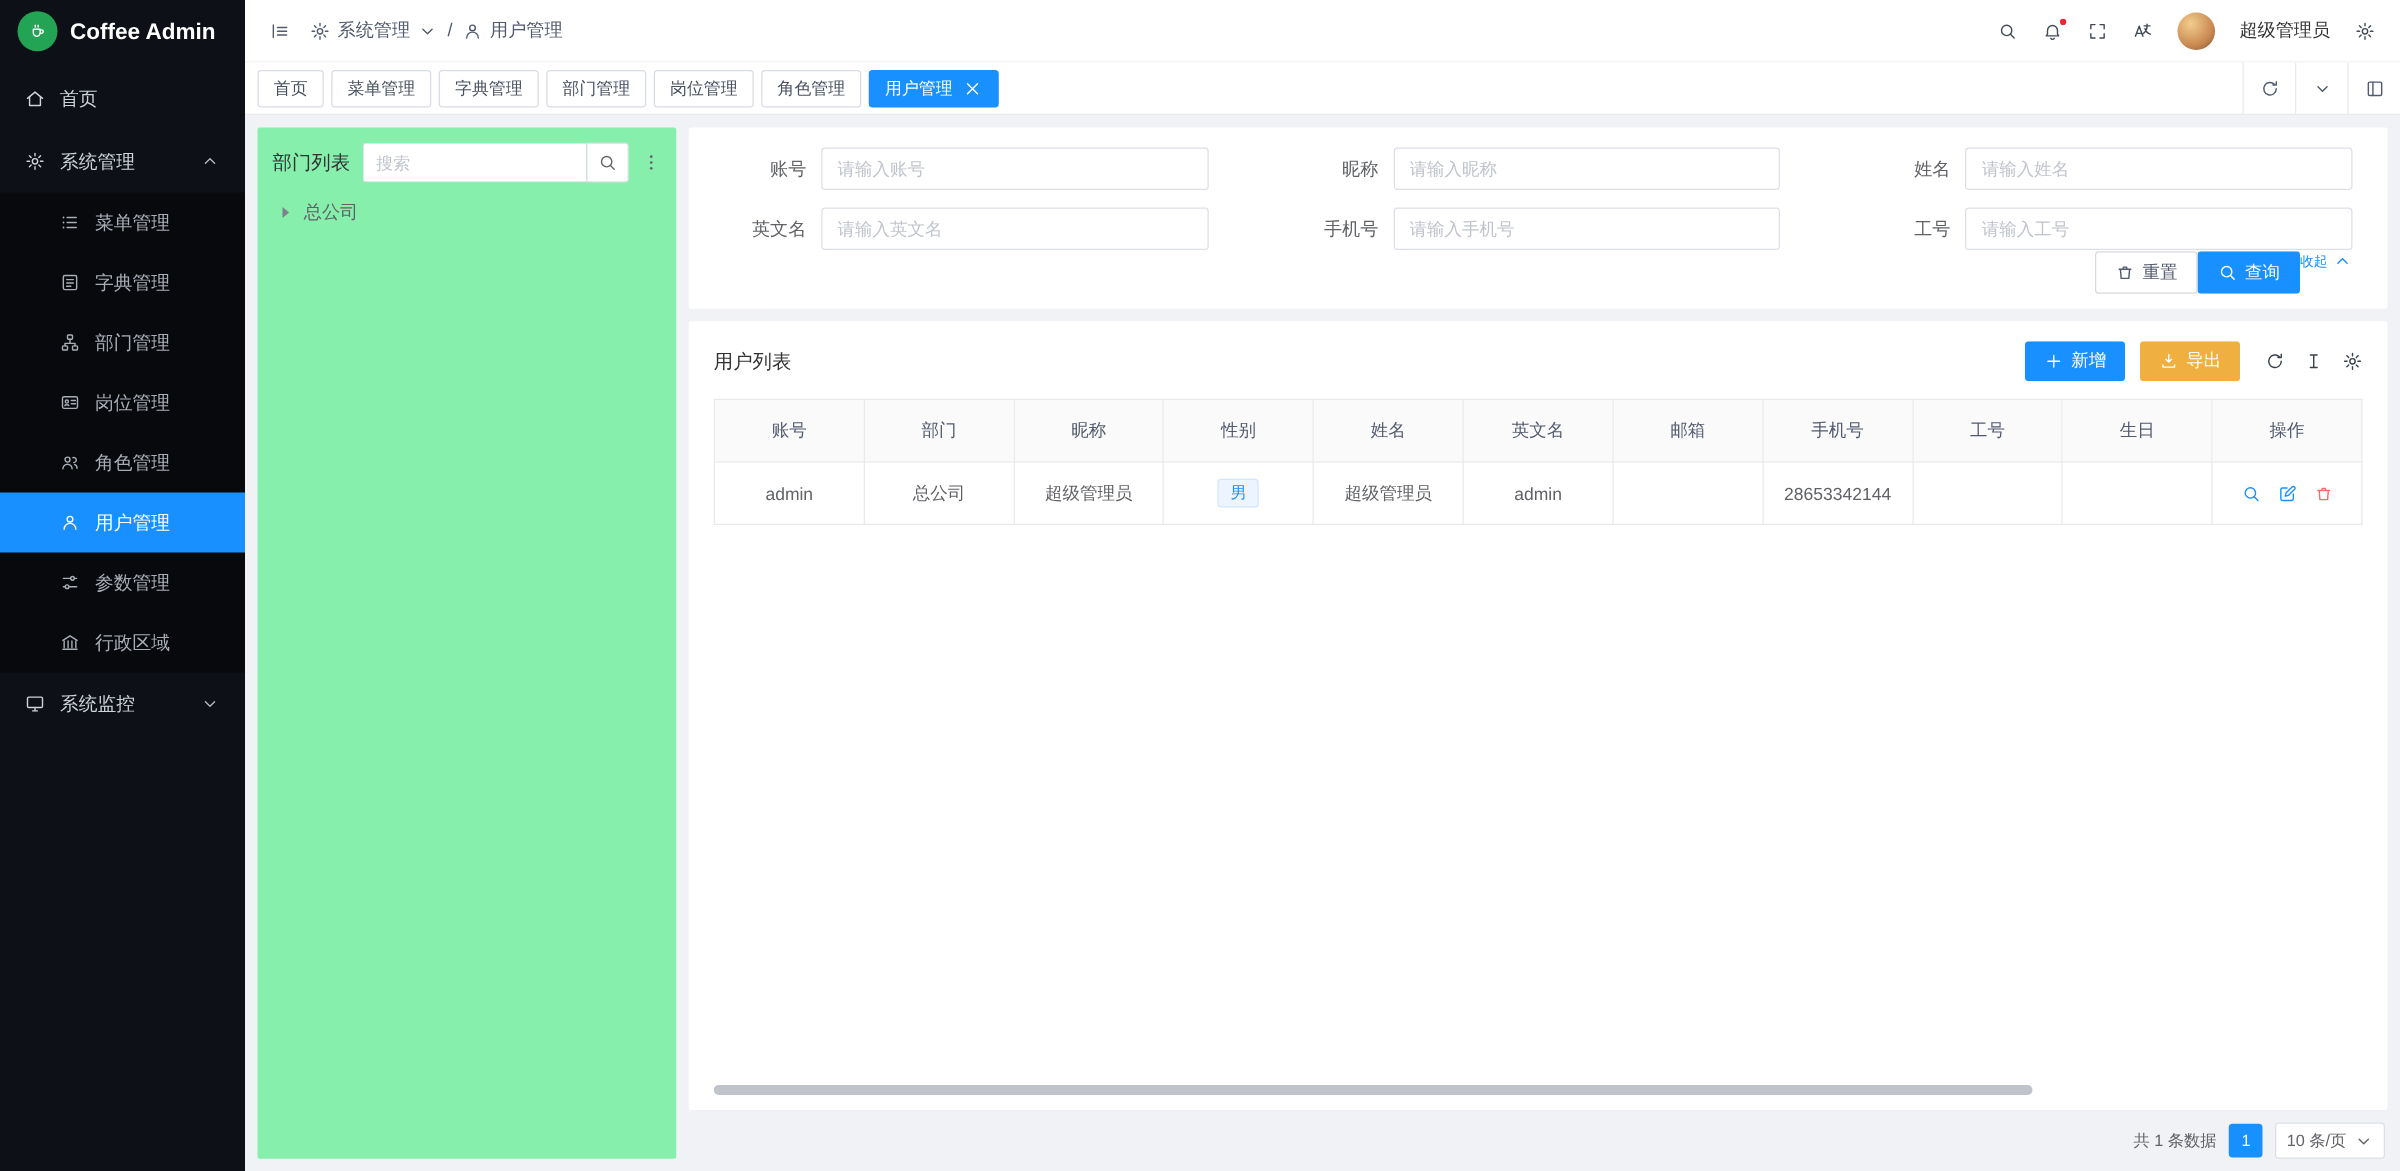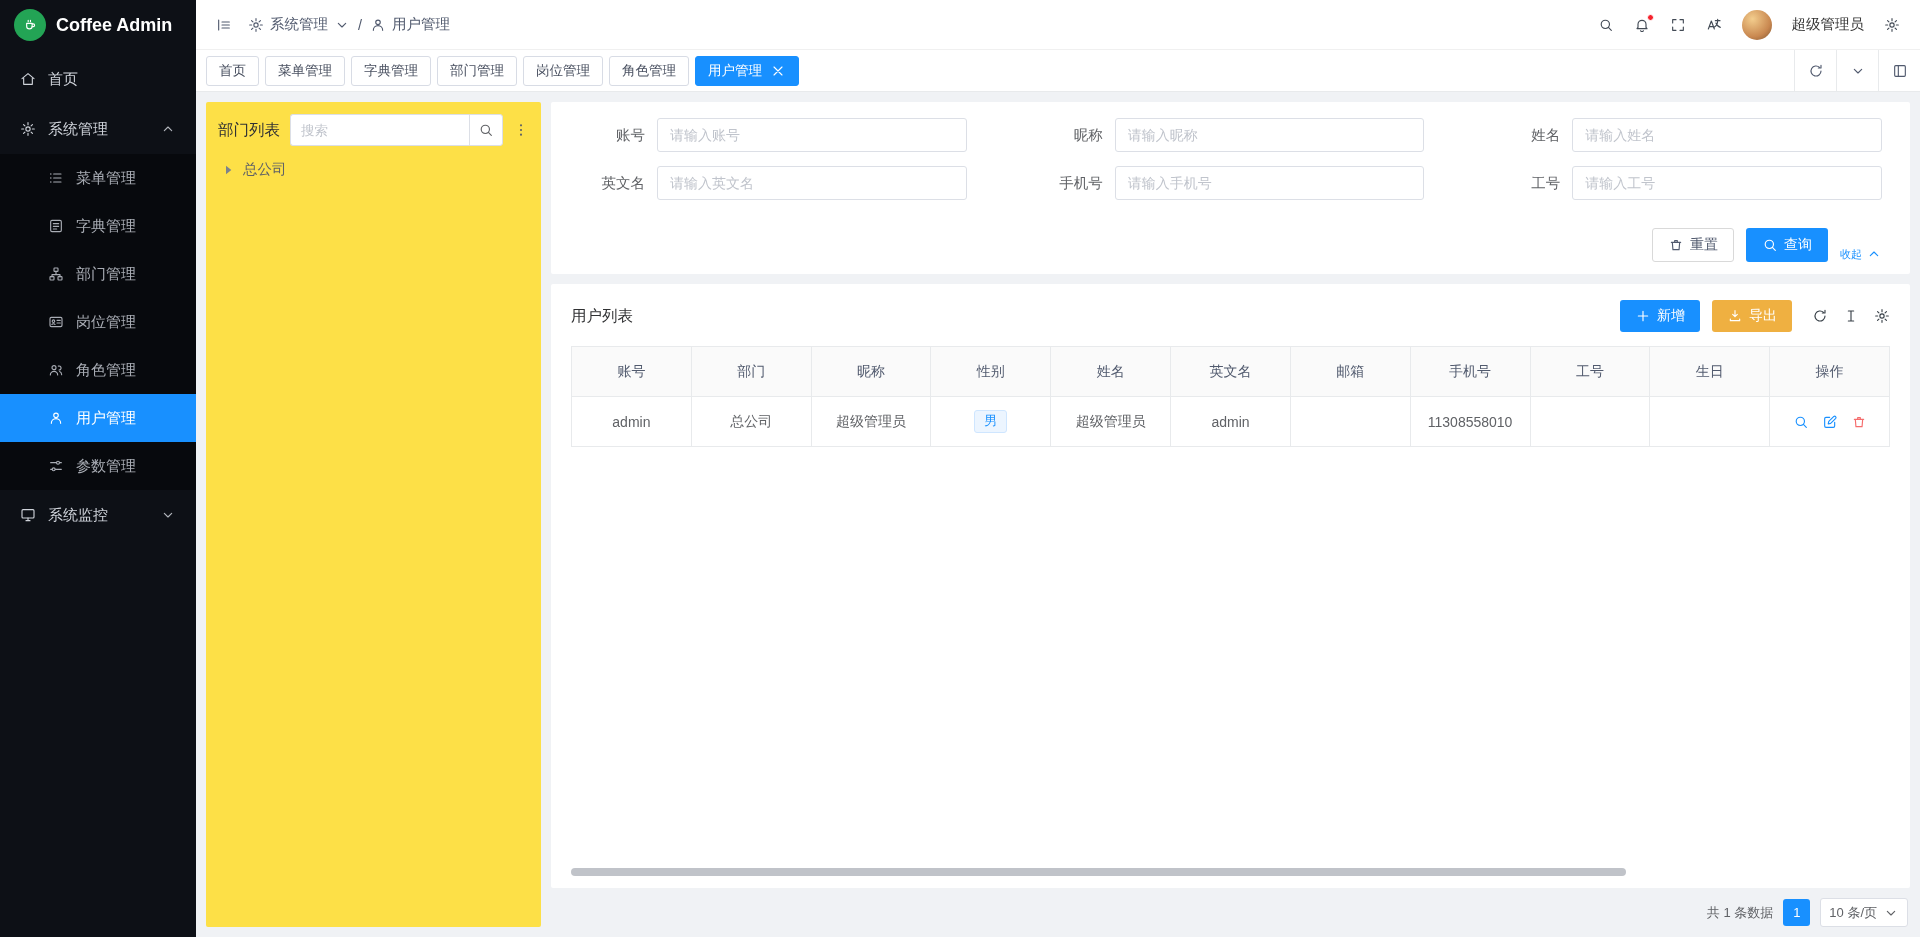--- a/index.html
+++ b/index.html
@@ -37,41 +37,41 @@
 
   .tabbar{height:42px;background:#fff;display:flex;align-items:center;padding-left:10px;border-bottom:1px solid #e8eaec;flex-shrink:0}
   .tab{display:flex;align-items:center;gap:8px;padding:5px 12px;border:1px solid #d8dce5;border-radius:3px;margin-right:6px;font-size:13.5px;color:#495060;background:#fff;cursor:pointer;white-space:nowrap}
   .tab.active{background:#1890ff;border-color:#1890ff;color:#fff}
   .tab-tools{margin-left:auto;display:flex;align-items:stretch;align-self:stretch}
   .tab-tool{width:42px;display:flex;align-items:center;justify-content:center;border-left:1px solid #e8eaec;color:#515a6e;cursor:pointer}
 
   
   .content{flex:1;display:flex;gap:10px;padding:10px;min-height:0}
 
-  .dept-panel{width:335px;background:#fde047;border-radius:2px;padding:12px;display:flex;flex-direction:column;gap:14px;flex-shrink:0}
+  .dept-panel{width:335px;background:#86efac;border-radius:2px;padding:12px;display:flex;flex-direction:column;gap:14px;flex-shrink:0}
   .dept-head{display:flex;align-items:center;gap:10px}
   .dept-title{font-size:15.5px;color:#303133;white-space:nowrap}
   .dept-search{flex:1;display:flex;min-width:0}
   .dept-search input{flex:1;min-width:0;height:32px;border:1px solid #dcdfe6;border-right:none;border-radius:3px 0 0 3px;padding:0 10px;font-size:13.5px;outline:none;color:#333}
   .dept-search input::placeholder{color:#c0c4cc}
   .dept-search-btn{width:34px;height:32px;border:1px solid #dcdfe6;border-radius:0 3px 3px 0;background:#fff;display:flex;align-items:center;justify-content:center;color:#606266;cursor:pointer;flex-shrink:0}
   .dots-btn{color:#606266;cursor:pointer}
   .tree-node{display:flex;align-items:center;gap:7px;color:#606266;font-size:14.5px;padding-left:2px;cursor:pointer}
   .caret{color:#7c828c}
 
   .right-col{flex:1;display:flex;flex-direction:column;gap:10px;min-width:0}
   .card{background:#fff;border-radius:2px}
 
   .filter-card{padding:16px 28px 12px;flex-shrink:0}
   .filter-grid{display:grid;grid-template-columns:repeat(3,1fr);column-gap:70px;row-gap:14px}
   .f-item{display:flex;align-items:center}
   .f-label{width:78px;flex-shrink:0;text-align:right;padding-right:12px;color:#606266;font-size:14.5px;white-space:nowrap}
   .f-input{flex:1;min-width:0;height:34px;border:1px solid #dcdfe6;border-radius:3px;padding:0 12px;font-size:14px;color:#333;outline:none;background:#fff}
   .f-input::placeholder{color:#c0c4cc}
-  .filter-actions{display:flex;justify-content:flex-end;align-items:flex-end;gap:12px;margin-top:28px}
+  .filter-actions{display:flex;justify-content:flex-end;align-items:flex-start;margin-top:1px}
   .btn{display:inline-flex;align-items:center;gap:6px;height:34px;padding:0 15px;border-radius:3px;font-size:14px;cursor:pointer;border:1px solid transparent;white-space:nowrap}
   .btn-default{background:#fff;border-color:#d9d9d9;color:#515a6e}
   .btn-primary{background:#1890ff;color:#fff}
   .btn-warn{background:#efb041;color:#fff}
   .btn-sm{height:32px;padding:0 14px}
   .link-collapse{color:#1890ff;display:inline-flex;align-items:center;gap:4px;font-size:11px;cursor:pointer}
 
   .table-card{flex:1;padding:16px 20px 12px;display:flex;flex-direction:column;min-height:0}
   .table-head{display:flex;align-items:center;margin-bottom:14px}
   .table-title{font-size:15.5px;color:#303133}
@@ -281,20 +281,26 @@
           <svg class="ic">
               <use href="#i-user"></use>
             </svg>
           <span>用户管理</span>
         </div>
         <div class="menu-item">
           <svg class="ic">
               <use href="#i-param"></use>
             </svg>
           <span>参数管理</span>
+        </div>
+        <div class="menu-item">
+          <svg class="ic">
+              <use href="#i-region"></use>
+            </svg>
+          <span>行政区域</span>
         </div>
       </div>
       <div class="menu-item">
         <svg class="ic">
             <use href="#i-monitor"></use>
           </svg>
         <span>系统监控</span>
         <svg class="ic ic-12 chev">
             <use href="#i-chevdown"></use>
           </svg>
@@ -518,21 +524,21 @@
             </thead>
             <tbody>
               <tr>
                 <td>admin</td>
                 <td>总公司</td>
                 <td>超级管理员</td>
                 <td><span class="tag-male">男</span></td>
                 <td>超级管理员</td>
                 <td>admin</td>
                 <td></td>
-                <td>11308558010</td>
+                <td>28653342144</td>
                 <td></td>
                 <td></td>
                 <td class="col-op">
                   <span class="op-icons">
                     <svg class="ic ic-14 op-blue">
                         <use href="#i-search"></use>
                       </svg>
                     <svg class="ic ic-14 op-blue">
                         <use href="#i-edit"></use>
                       </svg>

